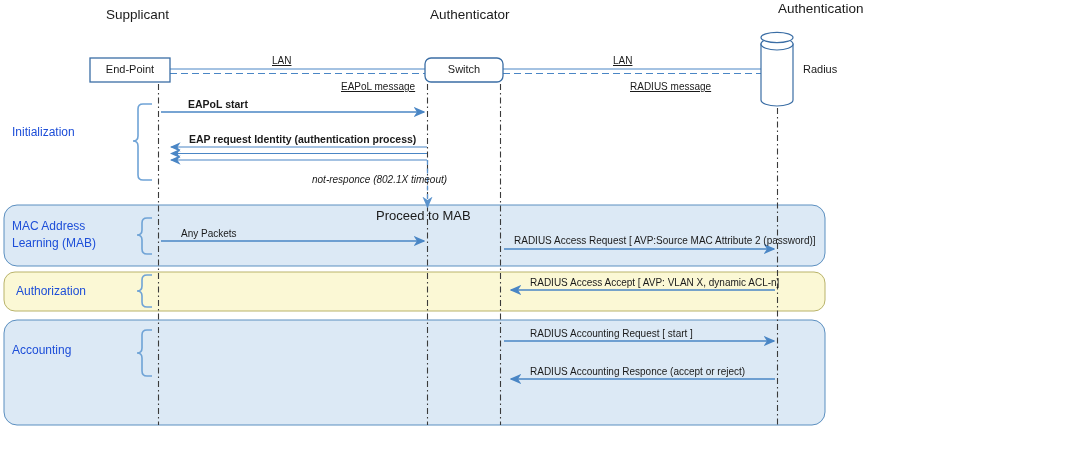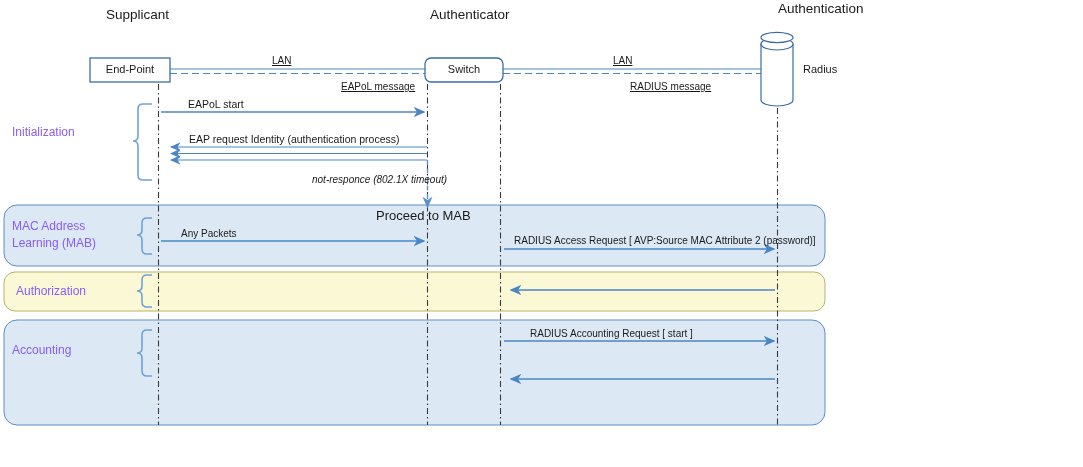--- a/index.html
+++ b/index.html
@@ -6,22 +6,22 @@
   body{
     width:1083px;height:467px;position:relative;overflow:hidden;
     font-family:"Liberation Sans","DejaVu Sans",sans-serif;
     color:#1a1a1a;
   }
   .canvas{position:absolute;inset:0;}
   svg.layer{position:absolute;left:0;top:0;width:1083px;height:467px;overflow:visible;}
   .txt{position:absolute;white-space:nowrap;line-height:1.1;}
   .hdr{font-size:13.5px;color:#1a1a1a;}
   .nodelabel{font-size:11px;color:#1a1a1a;}
-  .phase{font-size:12px;color:#8b5cf6;}
-  .msg{font-size:10.5px;color:#1a1a1a;}
+  .phase{font-size:12px;color:#1d4ed8;}
+  .msg{font-size:10.5px;color:#1a1a1a;font-weight:bold;}
   .msg-sm{font-size:10px;color:#1a1a1a;}
   .note{font-size:10px;font-style:italic;color:#1a1a1a;}
   .proceed{font-size:13px;color:#1a1a1a;}
   .linklabel{font-size:10px;color:#1a1a1a;text-decoration:underline;}
 </style>
 </head>
 <body>
 
 <div class="canvas">
 
@@ -119,19 +119,21 @@
   <div class="txt msg" style="left:189px;top:134px;">EAP request Identity (authentication process)</div>
 
   <div class="txt note" style="left:278px;top:174px;margin-left:34px;">not-responce (802.1X timeout)</div>
 
   <div class="txt proceed" style="left:376px;top:209px;">Proceed to MAB</div>
 
   <div class="txt msg-sm" style="left:181px;top:228px;">Any Packets</div>
 
   <div class="txt msg-sm" style="left:514px;top:235px;">RADIUS Access Request [ AVP:Source MAC Attribute 2 (password)]</div>
 
+  <div class="txt msg-sm" style="left:530px;top:277px;">RADIUS Access Accept [ AVP: VLAN X, dynamic ACL-n]</div>
 
   <div class="txt msg-sm" style="left:530px;top:328px;">RADIUS Accounting Request [ start ]</div>
 
+  <div class="txt msg-sm" style="left:530px;top:366px;">RADIUS Accounting Responce (accept or reject)</div>
 
 
 
 </div>
 
 </body></html>

